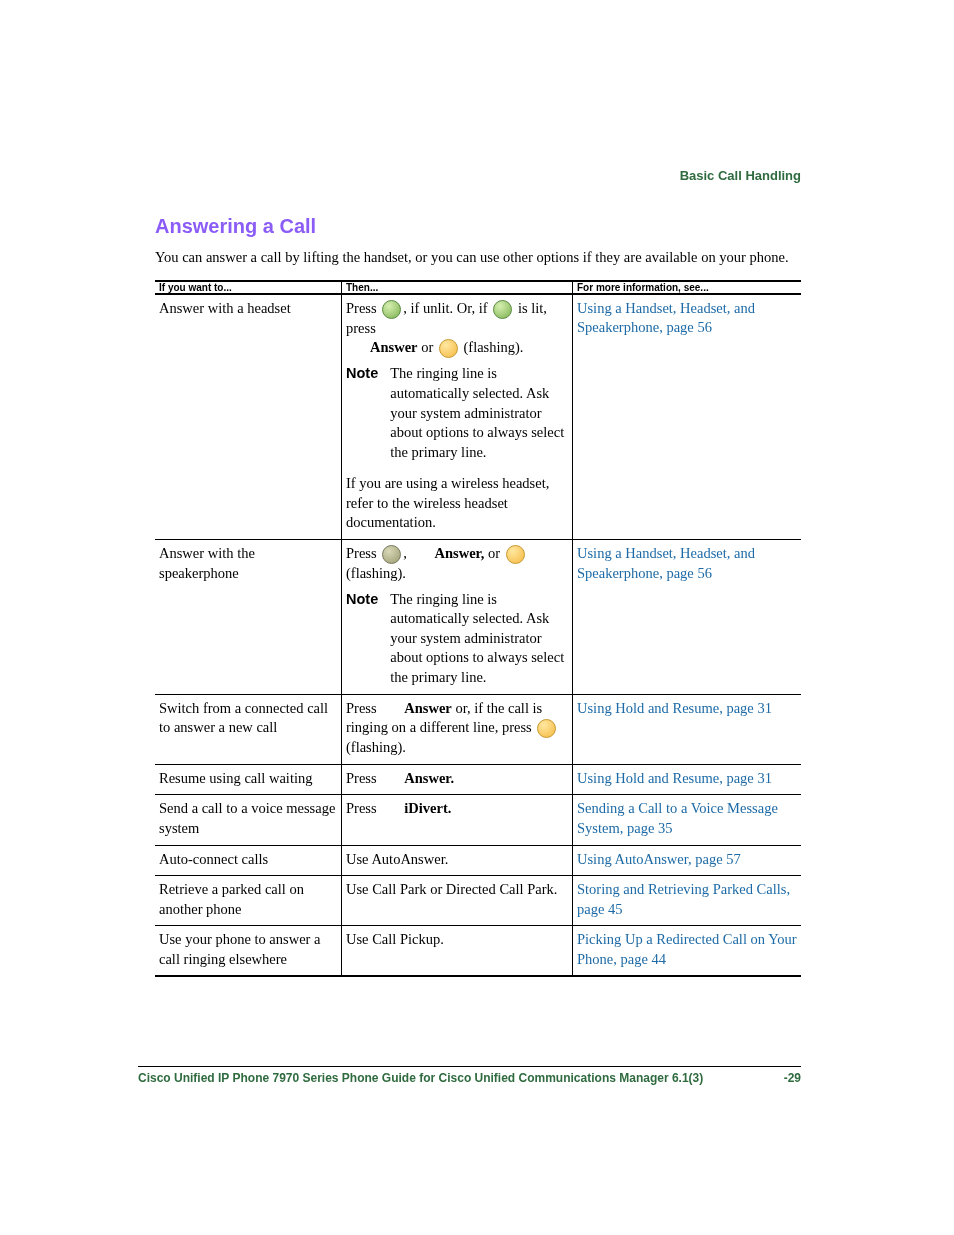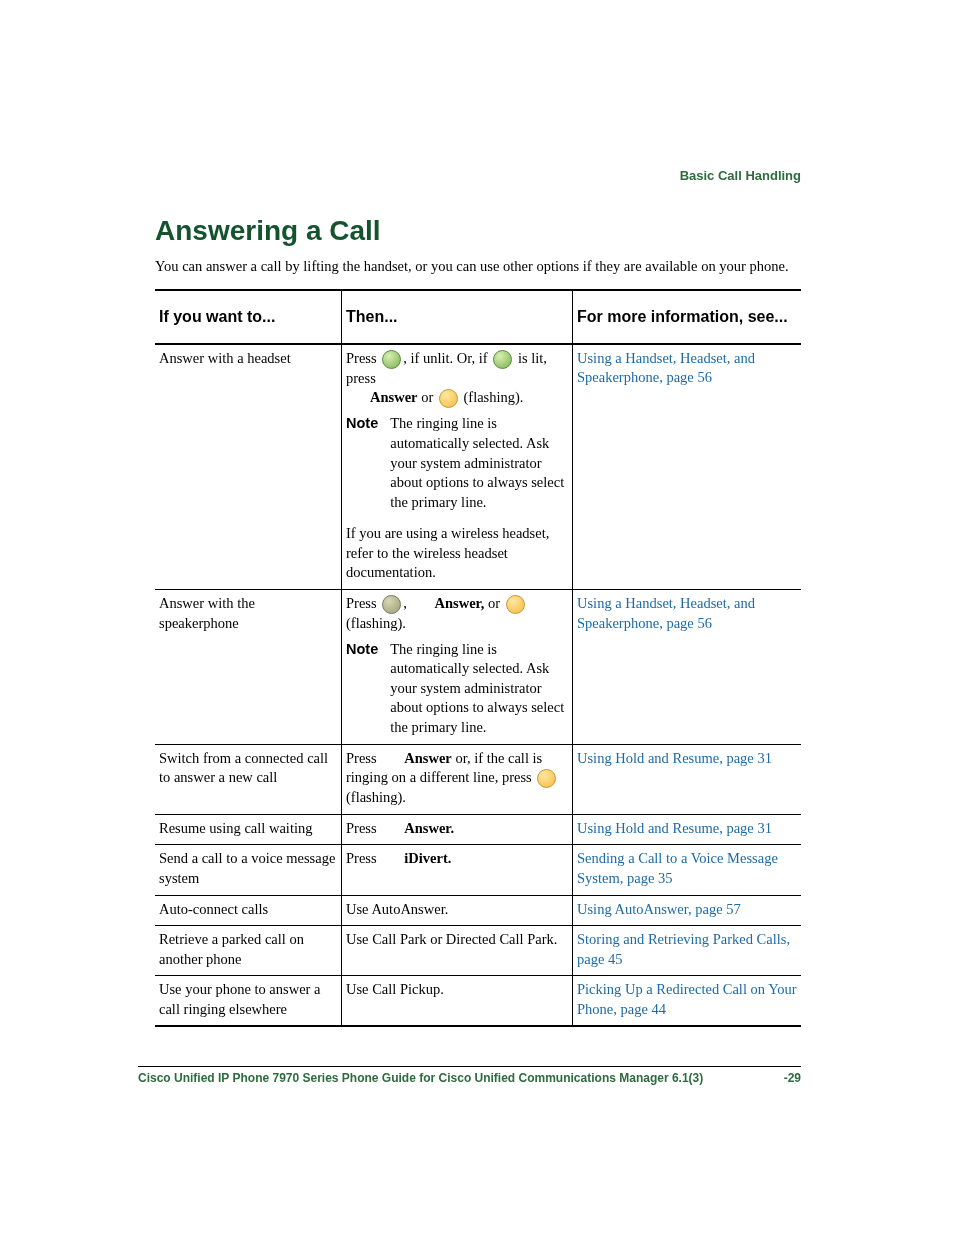--- a/index.html
+++ b/index.html
@@ -21,42 +21,42 @@
     top: 168px;
     right: 105px;
     font-family: Arial, Helvetica, sans-serif;
     font-weight: bold;
     font-size: 13px;
     color: #2f6b3f;
   }
   h1.section-title {
     font-family: Arial, Helvetica, sans-serif;
     font-weight: bold;
-    color: #14532d;
-    font-size: 28px;
+    color: #8b5cf6;
+    font-size: 20px;
     margin: 55px 0 10px 0;
   }
   .intro {
     font-size: 14.5px;
     line-height: 1.35;
     margin-bottom: 12px;
   }
   table.main {
     width: 100%;
     border-collapse: collapse;
     font-size: 14.5px;
   }
   table.main th {
     font-family: Arial, Helvetica, sans-serif;
     font-weight: bold;
-    font-size: 16px;
+    font-size: 10px;
     text-align: left;
     border-top: 2px solid #000;
     border-bottom: 2px solid #000;
-    padding: 17px 4px;
+    padding: 0 4px;
   }
   table.main td {
     border-top: 1px solid #000;
     border-bottom: 1px solid #000;
     vertical-align: top;
     padding: 4px 4px 6px 4px;
     line-height: 1.35;
   }
   table.main td.col1 { width: 178px; border-right: 1px solid #000; }
   table.main td.col2 { border-right: 1px solid #000; }

